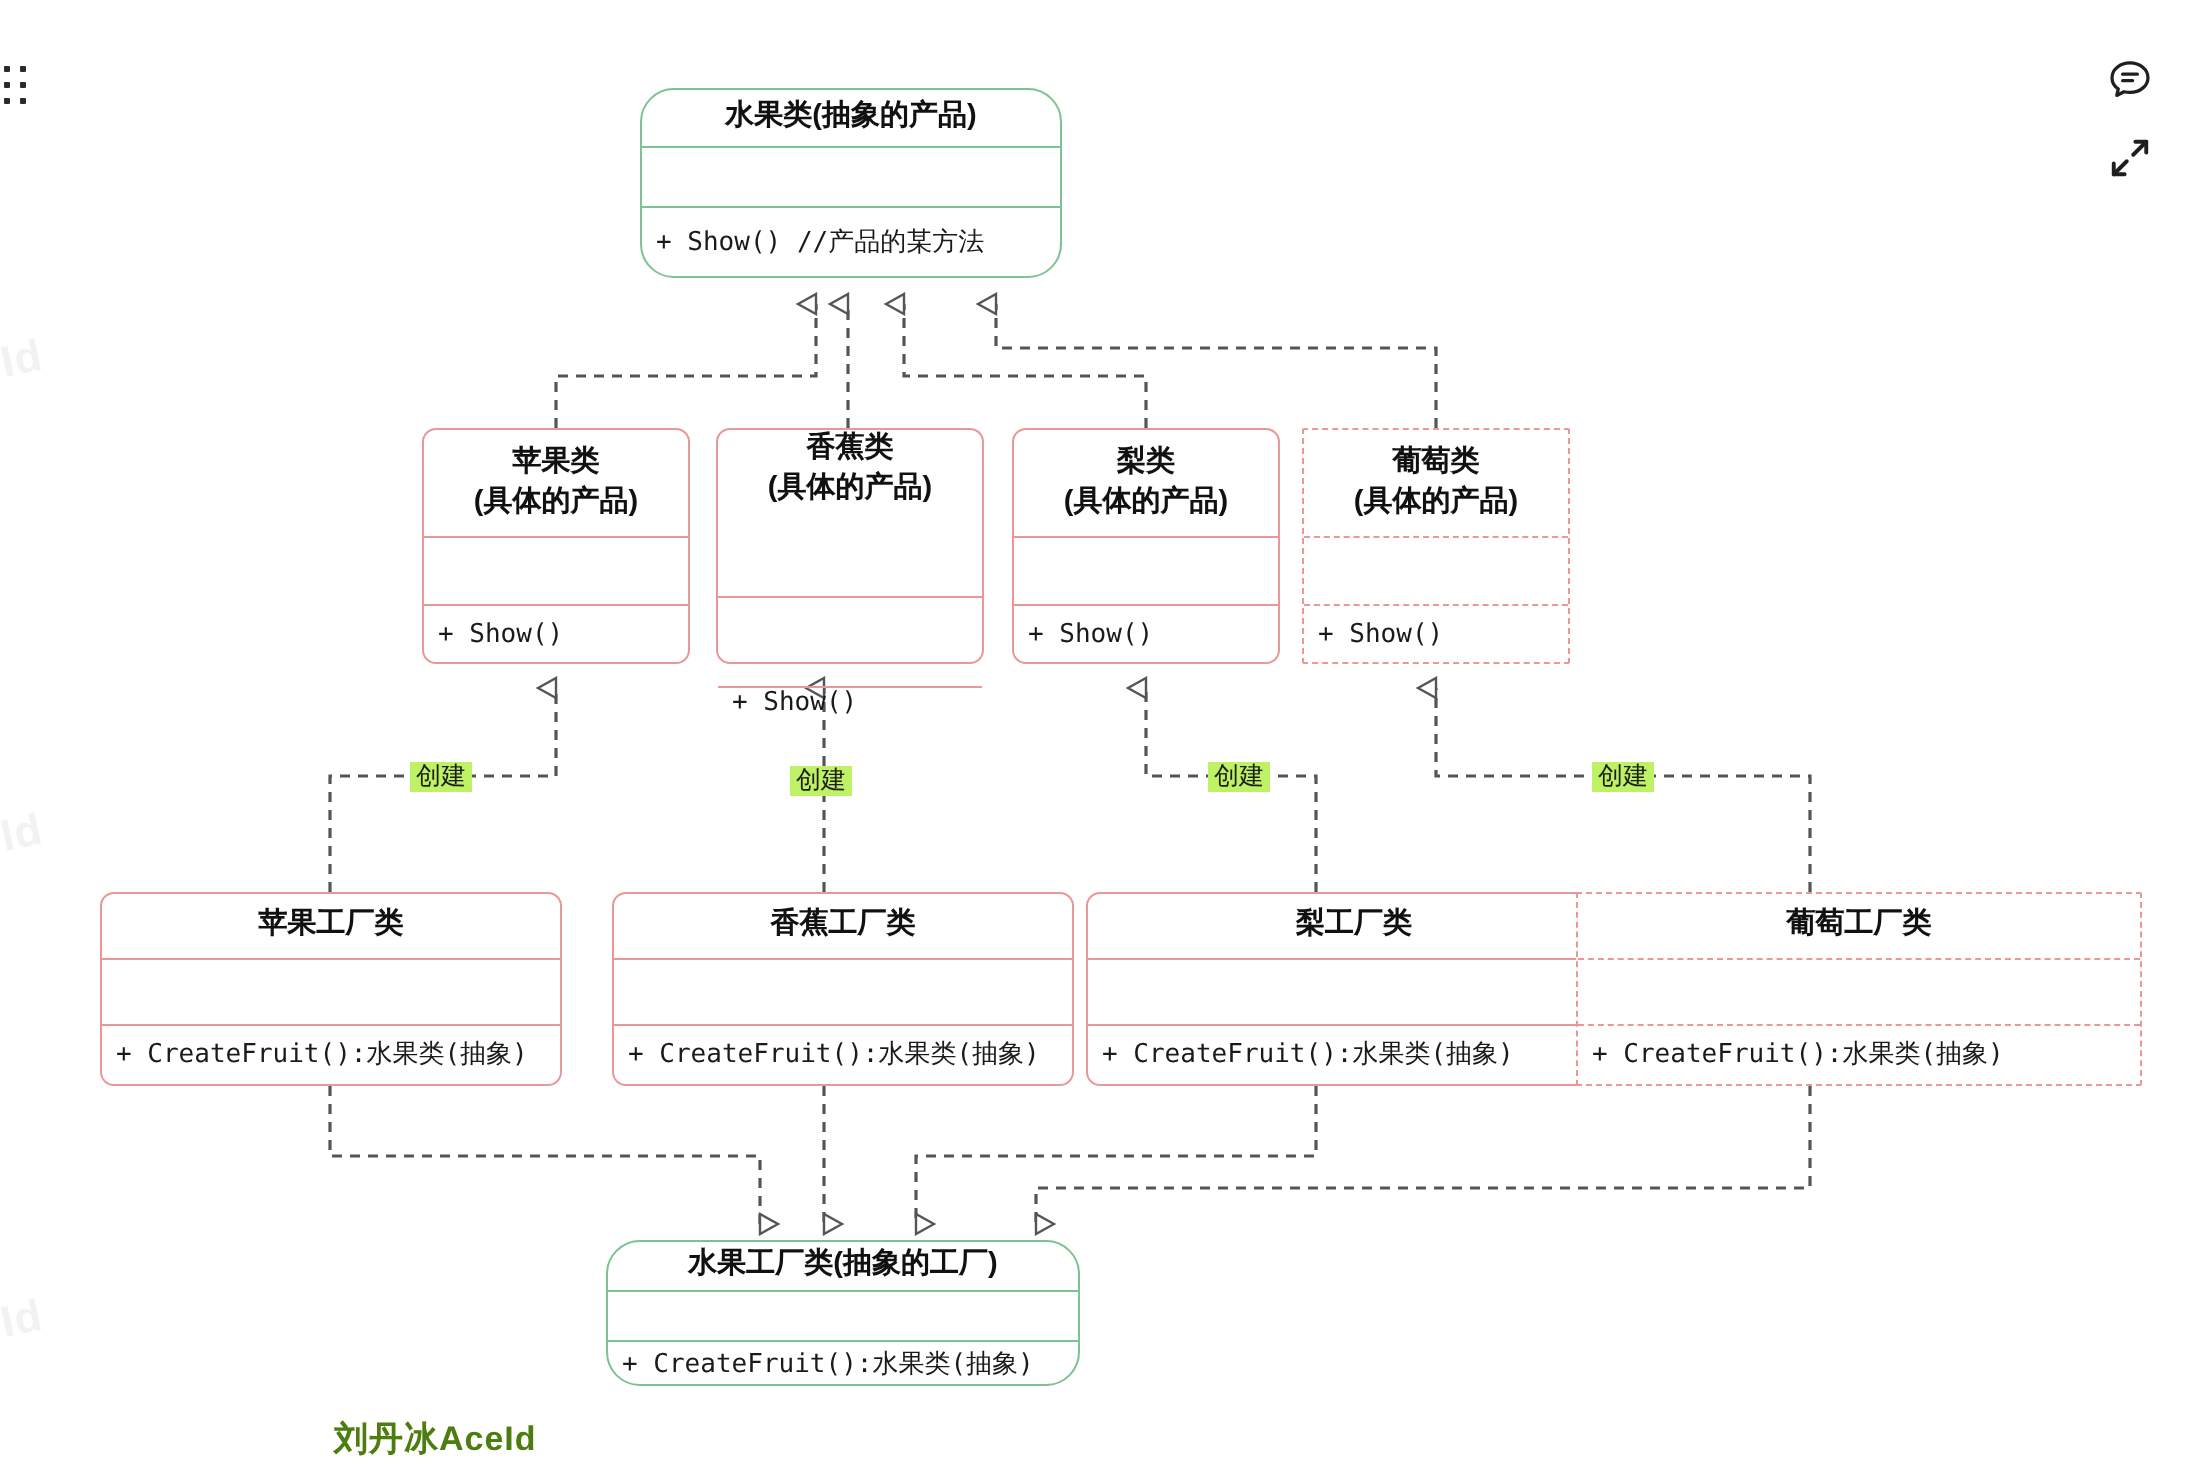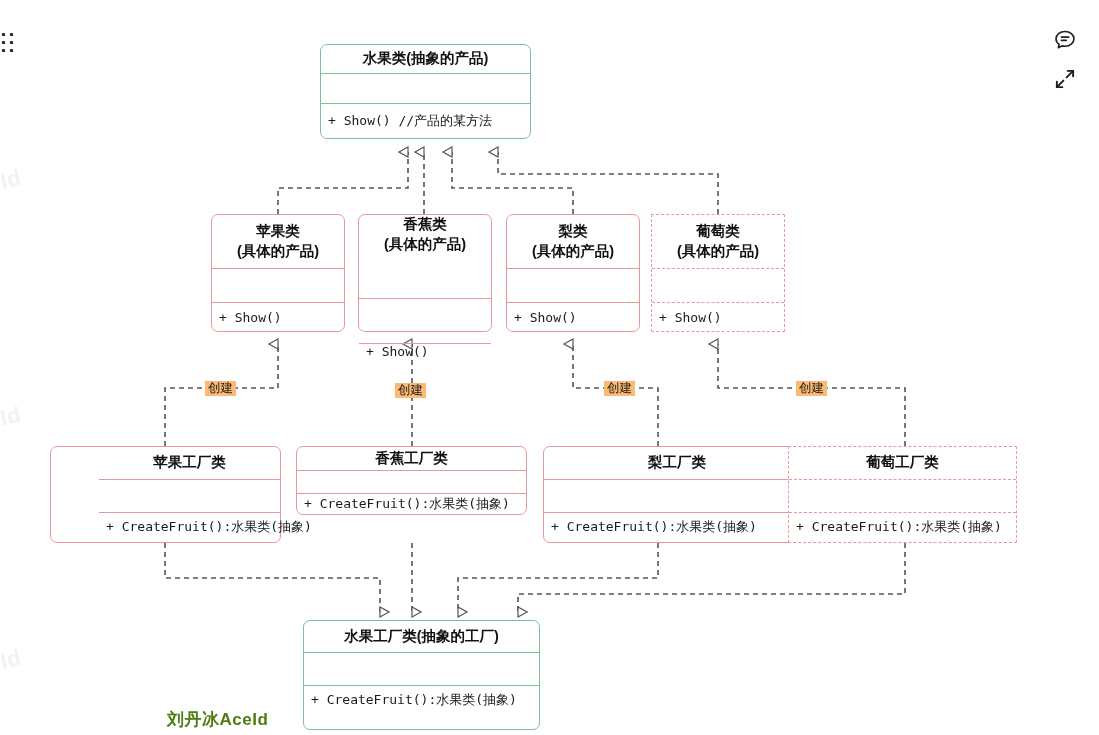--- a/index.html
+++ b/index.html
@@ -83,41 +83,41 @@
   .uml .attrs { }
   .uml .ops {
     font-family: "DejaVu Sans Mono", "Liberation Mono", monospace;
     font-size: 13px;
     color: #1a1a1a;
     padding-left: 7px;
     white-space: nowrap;
   }
 
   
-  .uml.green { border: 1.6px solid #7cc292; border-radius: 7px; }
+  .uml.green { border: 1.6px solid #7cc292; border-radius: 17px; }
   .uml.green .seg + .seg { border-top: 1.6px solid #7cc292; }
 
   
   .uml.pink { border: 1.6px solid #ea9897; border-radius: 7px; }
   .uml.pink .seg + .seg { border-top: 1.6px solid #ea9897; }
 
   
   .uml.pink-dashed { border: 1.6px dashed #ea9897; border-radius: 1px; }
   .uml.pink-dashed .seg + .seg { border-top: 1.6px dashed #ea9897; }
 
   
   #wires {
     position: absolute;
     left: 0; top: 0;
     width: 1099px; height: 735px;
     pointer-events: none;
   }
   .edge-label {
     position: absolute;
-    background: #fdba74;
+    background: #bef264;
     font-size: 12.5px;
     color: #1c1c1c;
     padding: 0 3px;
     white-space: nowrap;
     line-height: 15px;
   }
 </style>
 </head>
 <body>
 
@@ -226,43 +226,43 @@
 
   <div class="uml pink-dashed" style="left:651px; top:214px; width:134px; height:118px;">
     <div class="seg title" style="height:53px;">
       <span>葡萄类</span>
       <span>(具体的产品)</span>
     </div>
     <div class="seg attrs" style="height:34px;"></div>
     <div class="seg ops" style="height:29px;">+ Show()</div>
   </div>
 
-  <div class="uml pink" style="left:50px; top:446px; width:231px; height:97px;padding-left:48px;">
+  <div class="uml pink" style="left:50px; top:446px; width:231px; height:97px;">
     <div class="seg title" style="height:32px;">苹果工厂类</div>
     <div class="seg attrs" style="height:33px;"></div>
     <div class="seg ops" style="height:29px;">+ CreateFruit():水果类(抽象)</div>
   </div>
 
-  <div class="uml pink" style="left:296px; top:446px; width:231px; height:69px;">
+  <div class="uml pink" style="left:306px; top:446px; width:231px; height:97px;">
     <div class="seg title" style="height:32px;">香蕉工厂类</div>
     <div class="seg attrs" style="height:33px;"></div>
     <div class="seg ops" style="height:29px;">+ CreateFruit():水果类(抽象)</div>
   </div>
 
   <div class="uml pink" style="left:543px; top:446px; width:268px; height:97px;">
     <div class="seg title" style="height:32px;">梨工厂类</div>
     <div class="seg attrs" style="height:33px;"></div>
     <div class="seg ops" style="height:29px;">+ CreateFruit():水果类(抽象)</div>
   </div>
 
-  <div class="uml pink-dashed" style="left:788px; top:446px; width:229px; height:97px;">
+  <div class="uml pink-dashed" style="left:788px; top:446px; width:283px; height:97px;">
     <div class="seg title" style="height:32px;">葡萄工厂类</div>
     <div class="seg attrs" style="height:33px;"></div>
     <div class="seg ops" style="height:29px;">+ CreateFruit():水果类(抽象)</div>
   </div>
 
-  <div class="uml green" style="left:303px; top:620px; width:237px; height:110px;">
+  <div class="uml green" style="left:303px; top:620px; width:237px; height:73px;">
     <div class="seg title" style="height:31px;">水果工厂类(抽象的工厂)</div>
     <div class="seg attrs" style="height:33px;"></div>
     <div class="seg ops" style="height:28px;">+ CreateFruit():水果类(抽象)</div>
   </div>
 
 </div>
 
 </body></html>

